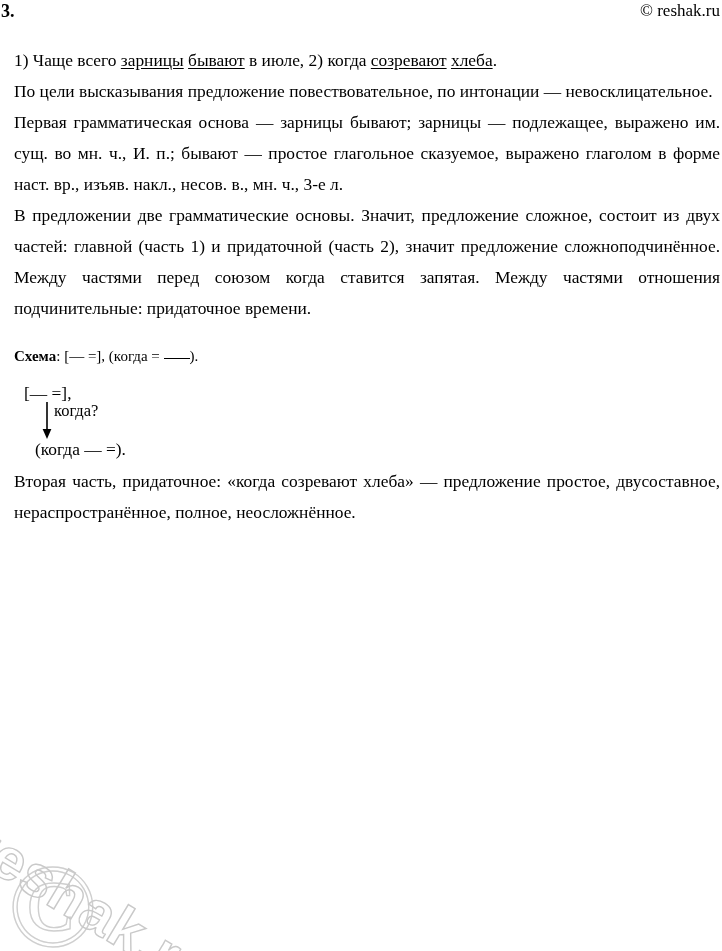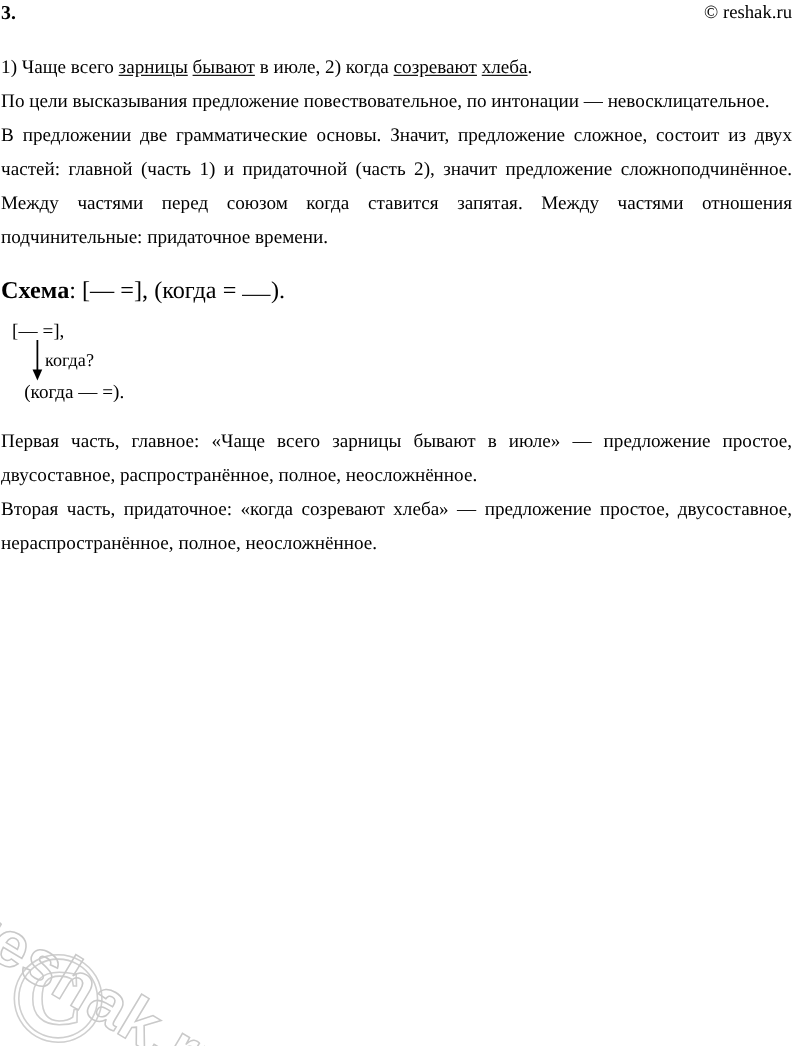--- a/index.html
+++ b/index.html
@@ -76,21 +76,21 @@
   .site-mark {
     font-size: 17px;
     line-height: 20px;
     white-space: nowrap;
   }
 
   
   .content {
     position: relative;
     z-index: 2;
-    padding: 0 2px 0 1px;
+    padding: 0 2px 0 14px;
   }
   p.para {
     margin: 0;
     font-size: 17.4px;
     line-height: 31px;
     text-align: justify;
     text-justify: inter-word;
   }
   p.para.first-line {
     margin-top: 20px;
@@ -98,41 +98,41 @@
   p.gap {
   }
   .noj { text-align: left; }
 
   .u { text-decoration: underline; text-underline-offset: 2px; }
   .b { font-weight: 700; }
 
   
   .scheme-line {
     margin-top: 17px;
-    font-size: 22px;
+    font-size: 15px;
     line-height: 31px;
   }
   .diagram {
     position: relative;
     margin-top: 8px;
     margin-left: 8px;
     font-size: 17.4px;
     line-height: 26px;
     height: 86px;
   }
   .diag-top {
     position: absolute;
     left: 2px;
     top: 0;
     white-space: nowrap;
   }
   .diag-mid {
     position: absolute;
     left: 32px;
-    top: 28px;
+    top: 18px;
     white-space: nowrap;
     font-size: 16.5px;
   }
   .diag-bottom {
     position: absolute;
     left: 0px;
     top: 56px;
     white-space: nowrap;
     margin-left: 13px;
   }
@@ -162,35 +162,35 @@
     <div class="ex-num">3.</div>
     <div class="site-mark">© reshak.ru</div>
   </div>
 
   <div class="content">
 
     <p class="para first-line noj"><span>1) Чаще всего </span><span class="u">зарницы</span><span> </span><span class="u">бывают</span><span> в июле, 2) когда </span><span class="u">созревают</span><span> </span><span class="u">хлеба</span><span>.</span></p>
 
     <p class="para gap">По цели высказывания предложение повествовательное, по интонации — невосклицательное.</p>
 
+    <p class="para gap">Первая грамматическая основа — зарницы бывают; зарницы — подлежащее, выражено им. сущ. во мн. ч., И. п.; бывают — простое глагольное сказуемое, выражено глаголом в форме наст. вр., изъяв. накл., несов. в., мн. ч., 3-е л.</p>
 
 
     <p class="para gap">В предложении две грамматические основы. Значит, предложение сложное, состоит из двух частей: главной (часть 1) и придаточной (часть 2), значит предложение сложноподчинённое. Между частями перед союзом когда ставится запятая. Между частями отношения подчинительные: придаточное времени.</p>
 
 
     <div class="scheme-line"><span class="b">Схема</span><span>: </span><span>[— =], (когда = </span><span class="blank"></span><span>).</span></div>
 
     <div class="diagram">
       <div class="diag-top">[— =],</div>
       <svg class="arrow-svg" width="16" height="40" viewBox="0 0 16 40">
         <line x1="7" y1="0" x2="7" y2="29" stroke="#000" stroke-width="1.6"></line>
         <polygon points="7,37 2.6,27 11.4,27" fill="#000"></polygon>
       </svg>
       <div class="diag-mid">когда?</div>
       <div class="diag-bottom">(когда — =).</div>
     </div>
 
-    <p class="para" style="margin-top:12px">Первая часть, главное: «Чаще всего зарницы бывают в июле» — предложение простое, двусоставное, распространённое, полное, неосложнённое.</p>
 
     <p class="para gap">Вторая часть, придаточное: «когда созревают хлеба» — предложение простое, двусоставное, нераспространённое, полное, неосложнённое.</p>
 
   </div>
 </div>
 
 </body></html>

